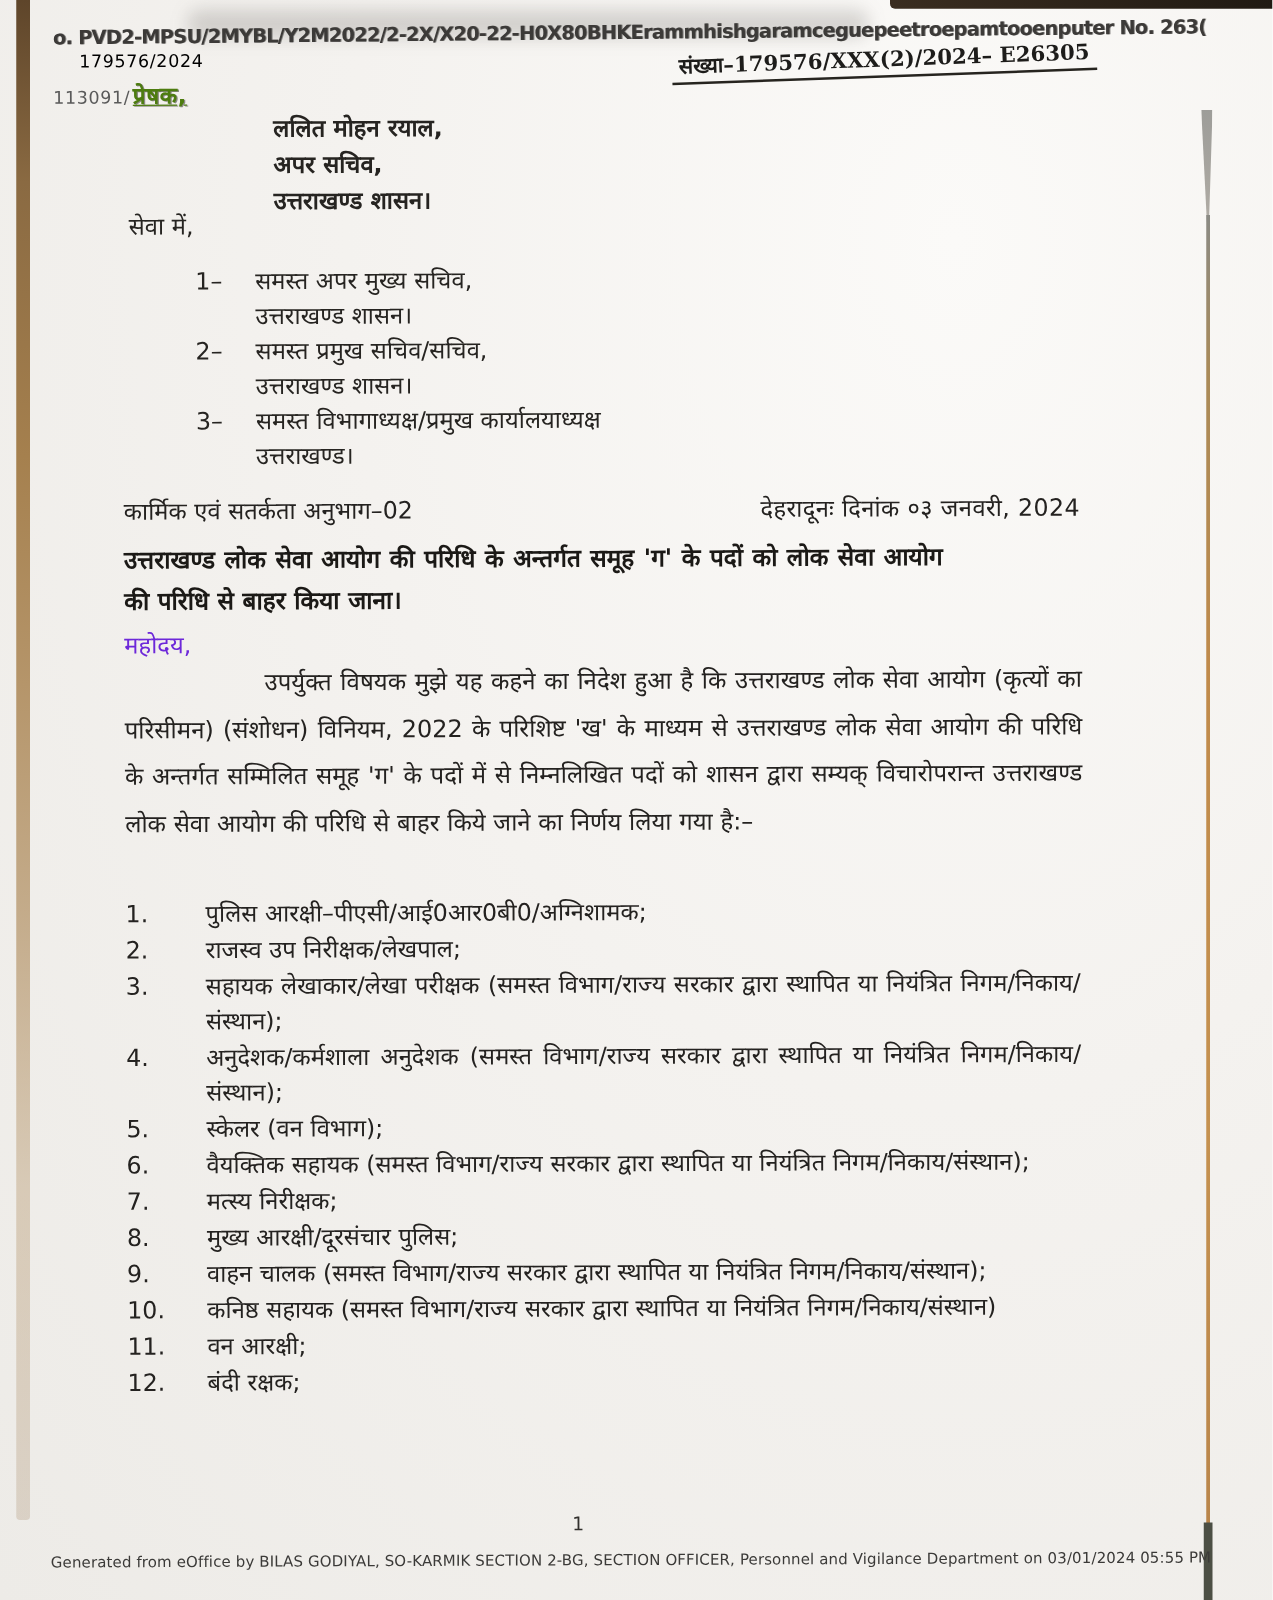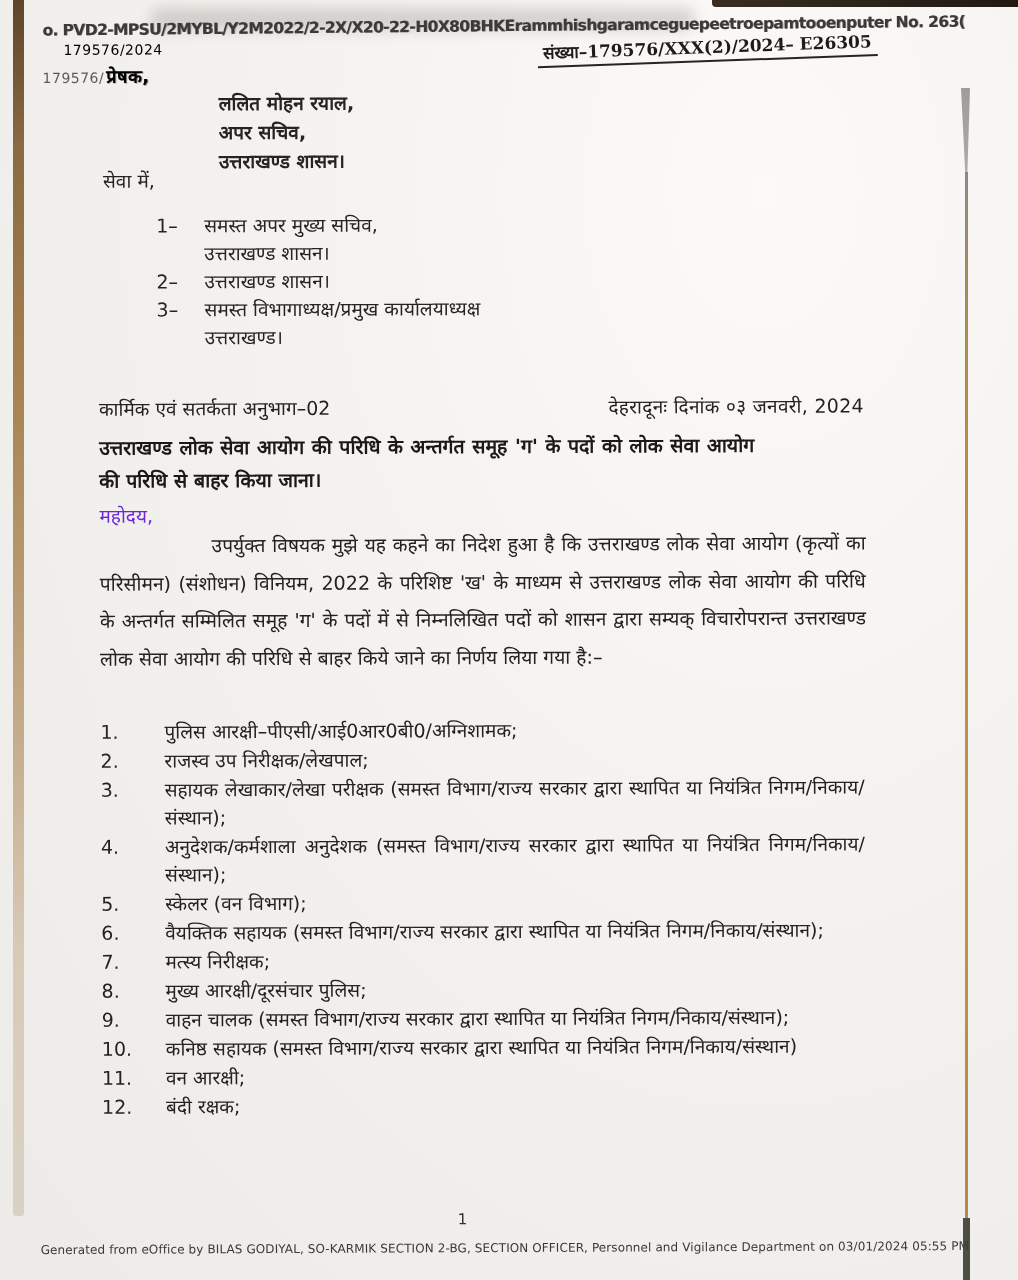--- a/index.html
+++ b/index.html
@@ -59,22 +59,23 @@
   .ref-left-1 { position: absolute; left: 45px; top: 40px; font-size: 14px; color: #000000; letter-spacing: 0.5px; margin-left: 21px; }
   .ref-right {
     position: absolute; left: 540px; top: 36px; width: 340px;
     font-family: "DejaVu Serif", serif;
     font-size: 17px; font-weight: bold; color: #1d1c1a;
     border-bottom: 2.5px solid #26241f; padding-bottom: 2px;
     transform: rotate(-1.8deg); text-align: center; white-space: nowrap;
   }
   .ref-left-2 { position: absolute; left: 45px; top: 62px; font-size: 14px; color: #5a5a5a; letter-spacing: 0.5px; }
   .sender-label {
-    display: inline-block; font-size: 18px; font-weight: bold; color: #000000; margin-left: 2px;
+    display: inline-block; font-size: 18px; font-weight: bold; color: #4d7c0f; margin-left: 2px;
     text-shadow: 1px 0.6px 0 rgba(35,33,30,0.5);
+    text-decoration: underline;
   }
 
   .sender-block { position: absolute; left: 221px; top: 88px; font-size: 19px; line-height: 29px; color: #262421; font-weight: bold; }
   .seva-mein { position: absolute; left: 105px; top: 166px; font-size: 19px; color: #262421; }
 
   .recipients { position: absolute; left: 158px; top: 210px; font-size: 19px; color: #262421; }
   .recipient-row { display: flex; }
   .recipient-num { width: 48px; flex: 0 0 48px; line-height: 28px; }
   .recipient-lines { line-height: 28px; }
 
@@ -125,41 +126,42 @@
   <div class="edge-right-dark"></div>
 
   <div class="content">
 
     <div class="garbled">o. PVD2-MPSU/2MYBL/Y2M2022/2-2X/X20-22-H0X80BHKErammhishgaramceguepeetroepamtooenputer No. 263(</div>
 
     <div class="ref-left-1">179576/2024</div>
 
     <div class="ref-right">संख्या–179576/XXX(2)/2024– E26305</div>
 
-    <div class="ref-left-2"><span>179576/</span><span class="sender-label hindi">प्रेषक,</span></div>
+    <div class="ref-left-2"><span>113091/</span><span class="sender-label hindi">प्रेषक,</span></div>
 
     <div class="sender-block hindi">
       <div>ललित मोहन रयाल,</div>
       <div>अपर सचिव,</div>
       <div>उत्तराखण्ड शासन।</div>
     </div>
 
     <div class="seva-mein hindi">सेवा में,</div>
 
     <div class="recipients hindi">
       <div class="recipient-row">
         <div class="recipient-num">1–</div>
         <div class="recipient-lines">
           <div>समस्त अपर मुख्य सचिव,</div>
           <div>उत्तराखण्ड शासन।</div>
         </div>
       </div>
       <div class="recipient-row">
         <div class="recipient-num">2–</div>
         <div class="recipient-lines">
+          <div>समस्त प्रमुख सचिव/सचिव,</div>
           <div>उत्तराखण्ड शासन।</div>
         </div>
       </div>
       <div class="recipient-row">
         <div class="recipient-num">3–</div>
         <div class="recipient-lines">
           <div>समस्त विभागाध्यक्ष/प्रमुख कार्यालयाध्यक्ष</div>
           <div>उत्तराखण्ड।</div>
         </div>
       </div>

